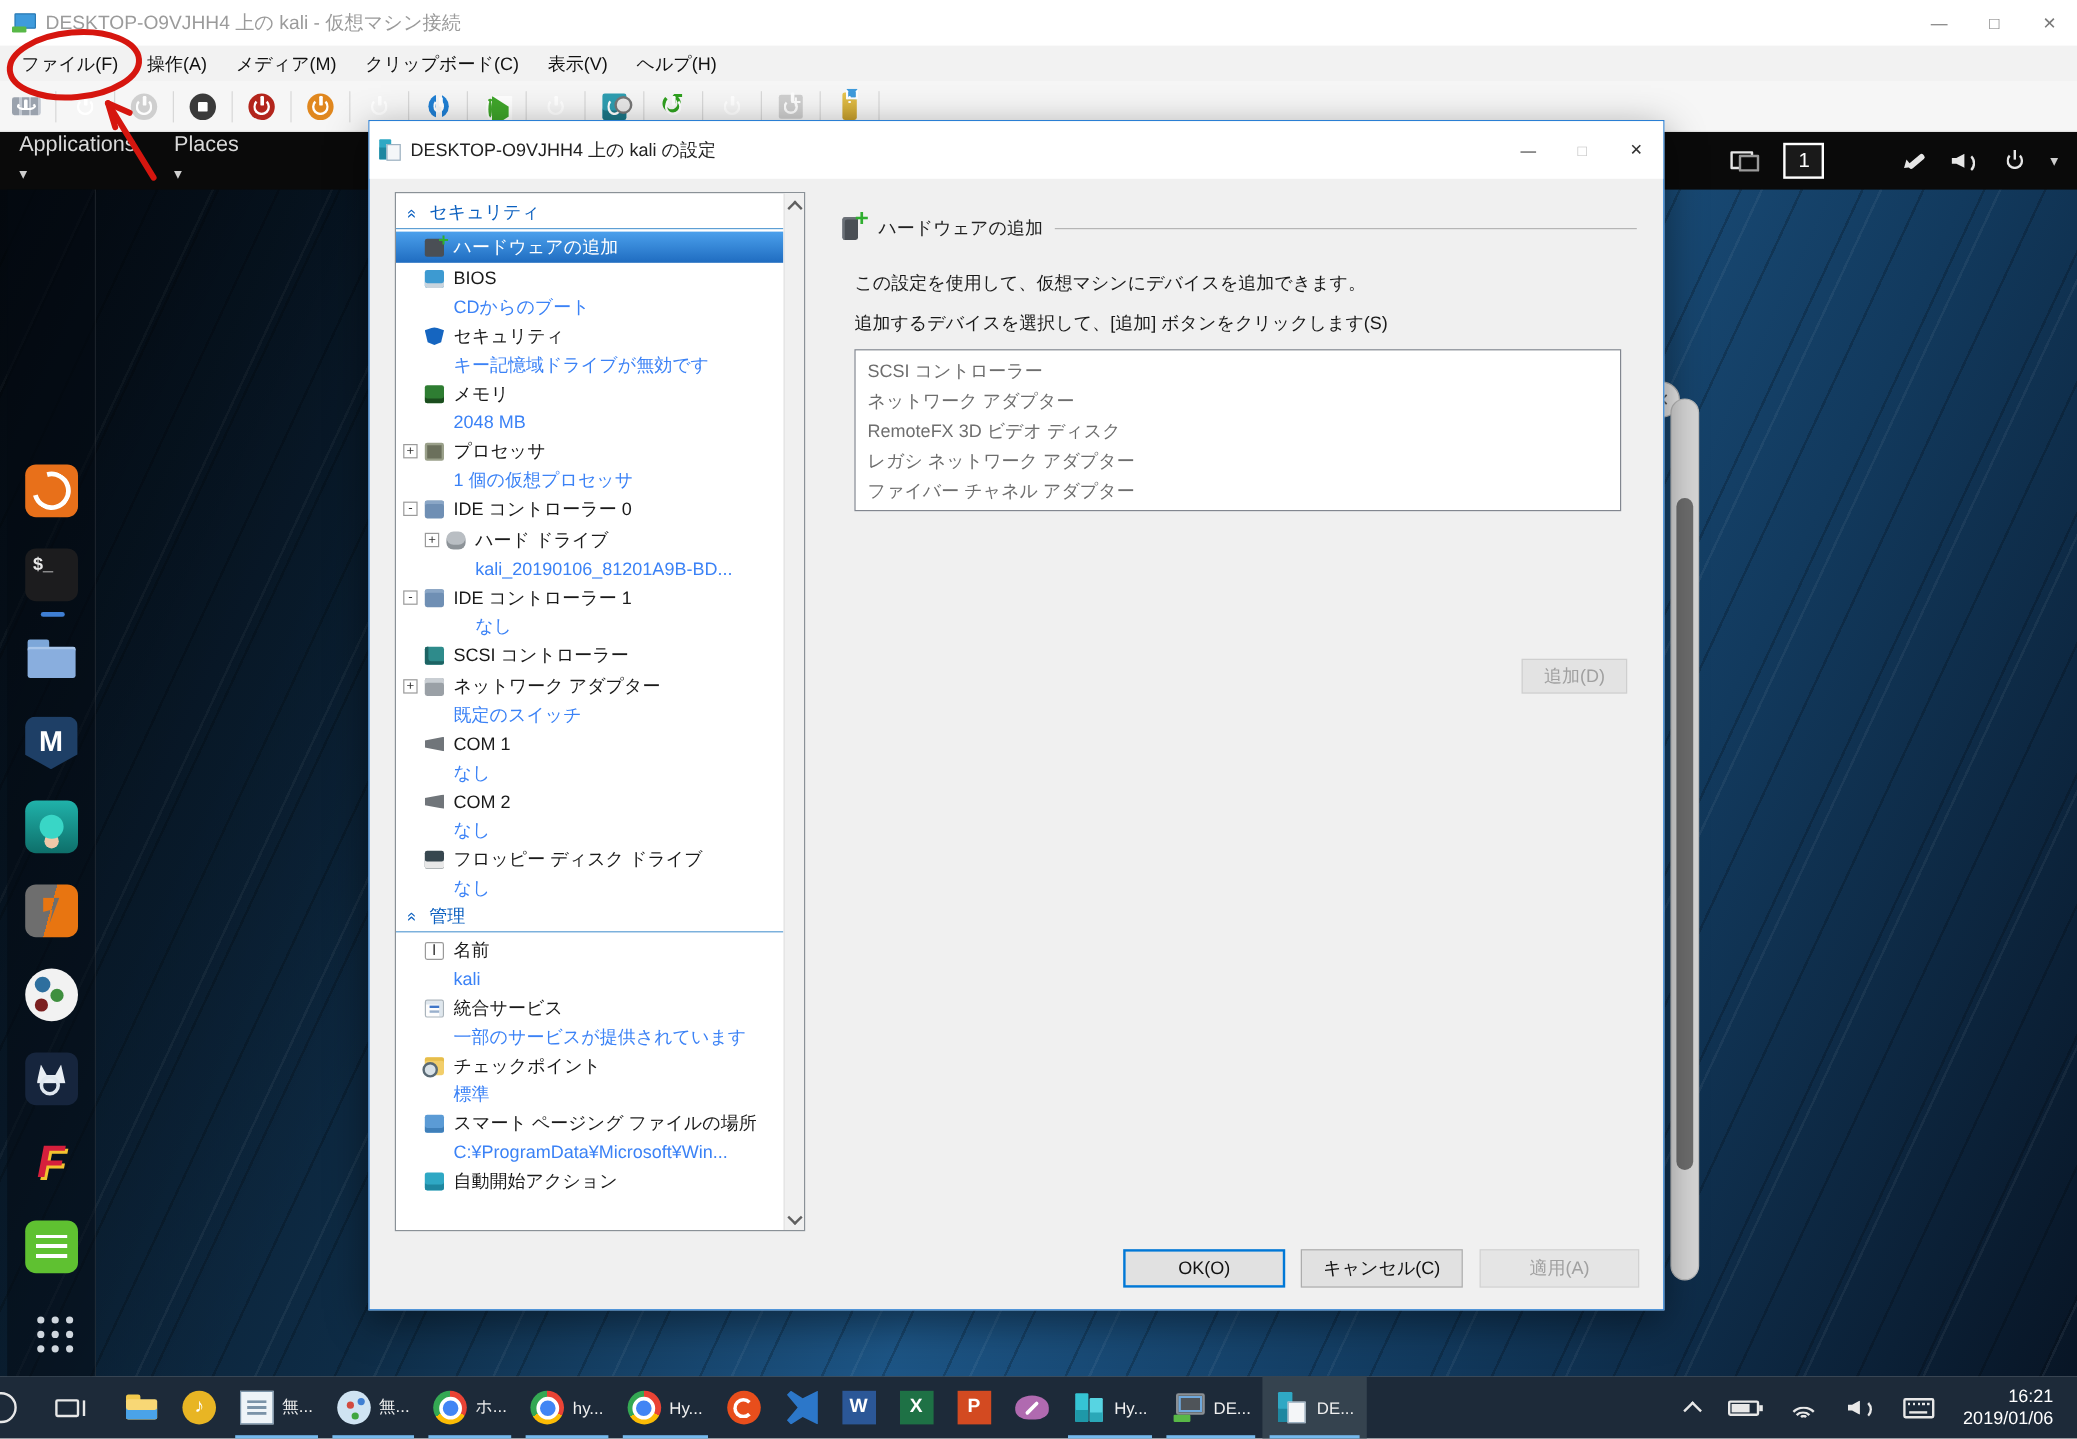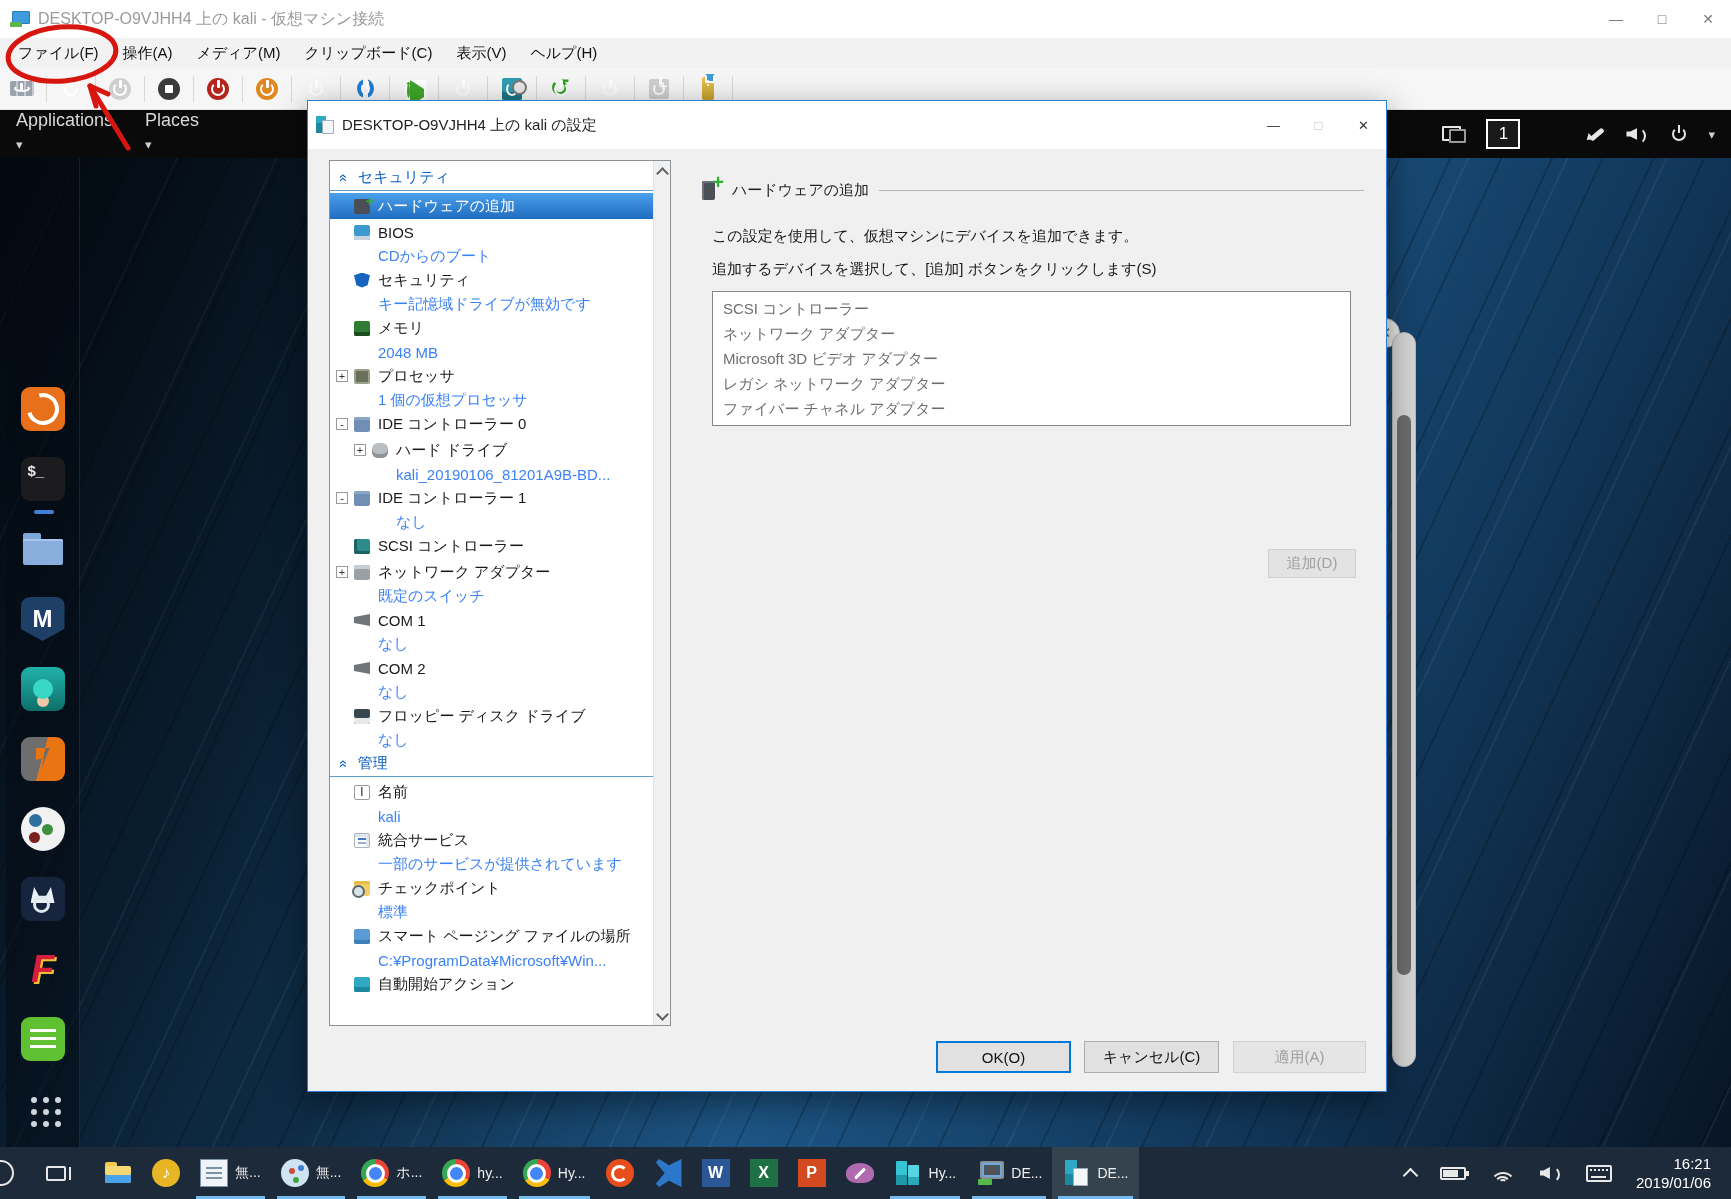--- a/index.html
+++ b/index.html
@@ -635,21 +635,21 @@
         <span class="ic-add-hw"></span>
         <span class="panel-title">ハードウェアの追加</span>
         <span class="panel-rule"></span>
       </div>
       <div class="panel-desc">この設定を使用して、仮想マシンにデバイスを追加できます。</div>
       <div class="panel-desc2">追加するデバイスを選択して、[追加] ボタンをクリックします(S)</div>
       <div class="device-listbox">
 
       <div class="device-item">SCSI コントローラー</div>
           <div class="device-item">ネットワーク アダプター</div>
-          <div class="device-item">Microsoft 3D ビデオ アダプター</div>
+          <div class="device-item">RemoteFX 3D ビデオ ディスク</div>
           <div class="device-item">レガシ ネットワーク アダプター</div>
           <div class="device-item">ファイバー チャネル アダプター</div>
         </div>
       <div class="add-btn">追加(D)</div>
     </div>
 
     <div class="dlg-footer">
       <div class="btn ok">OK(O)</div>
       <div class="btn cancel">キャンセル(C)</div>
       <div class="btn apply">適用(A)</div>

